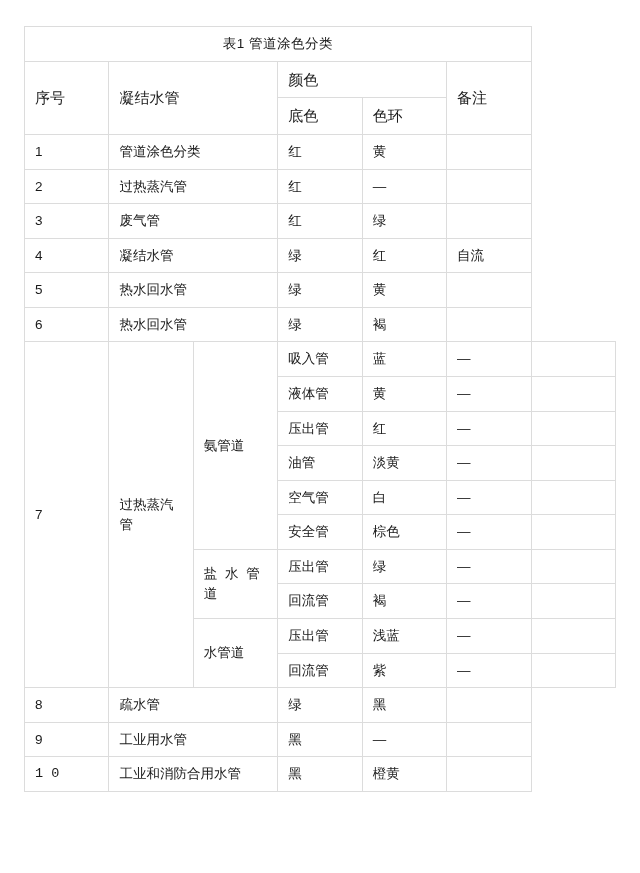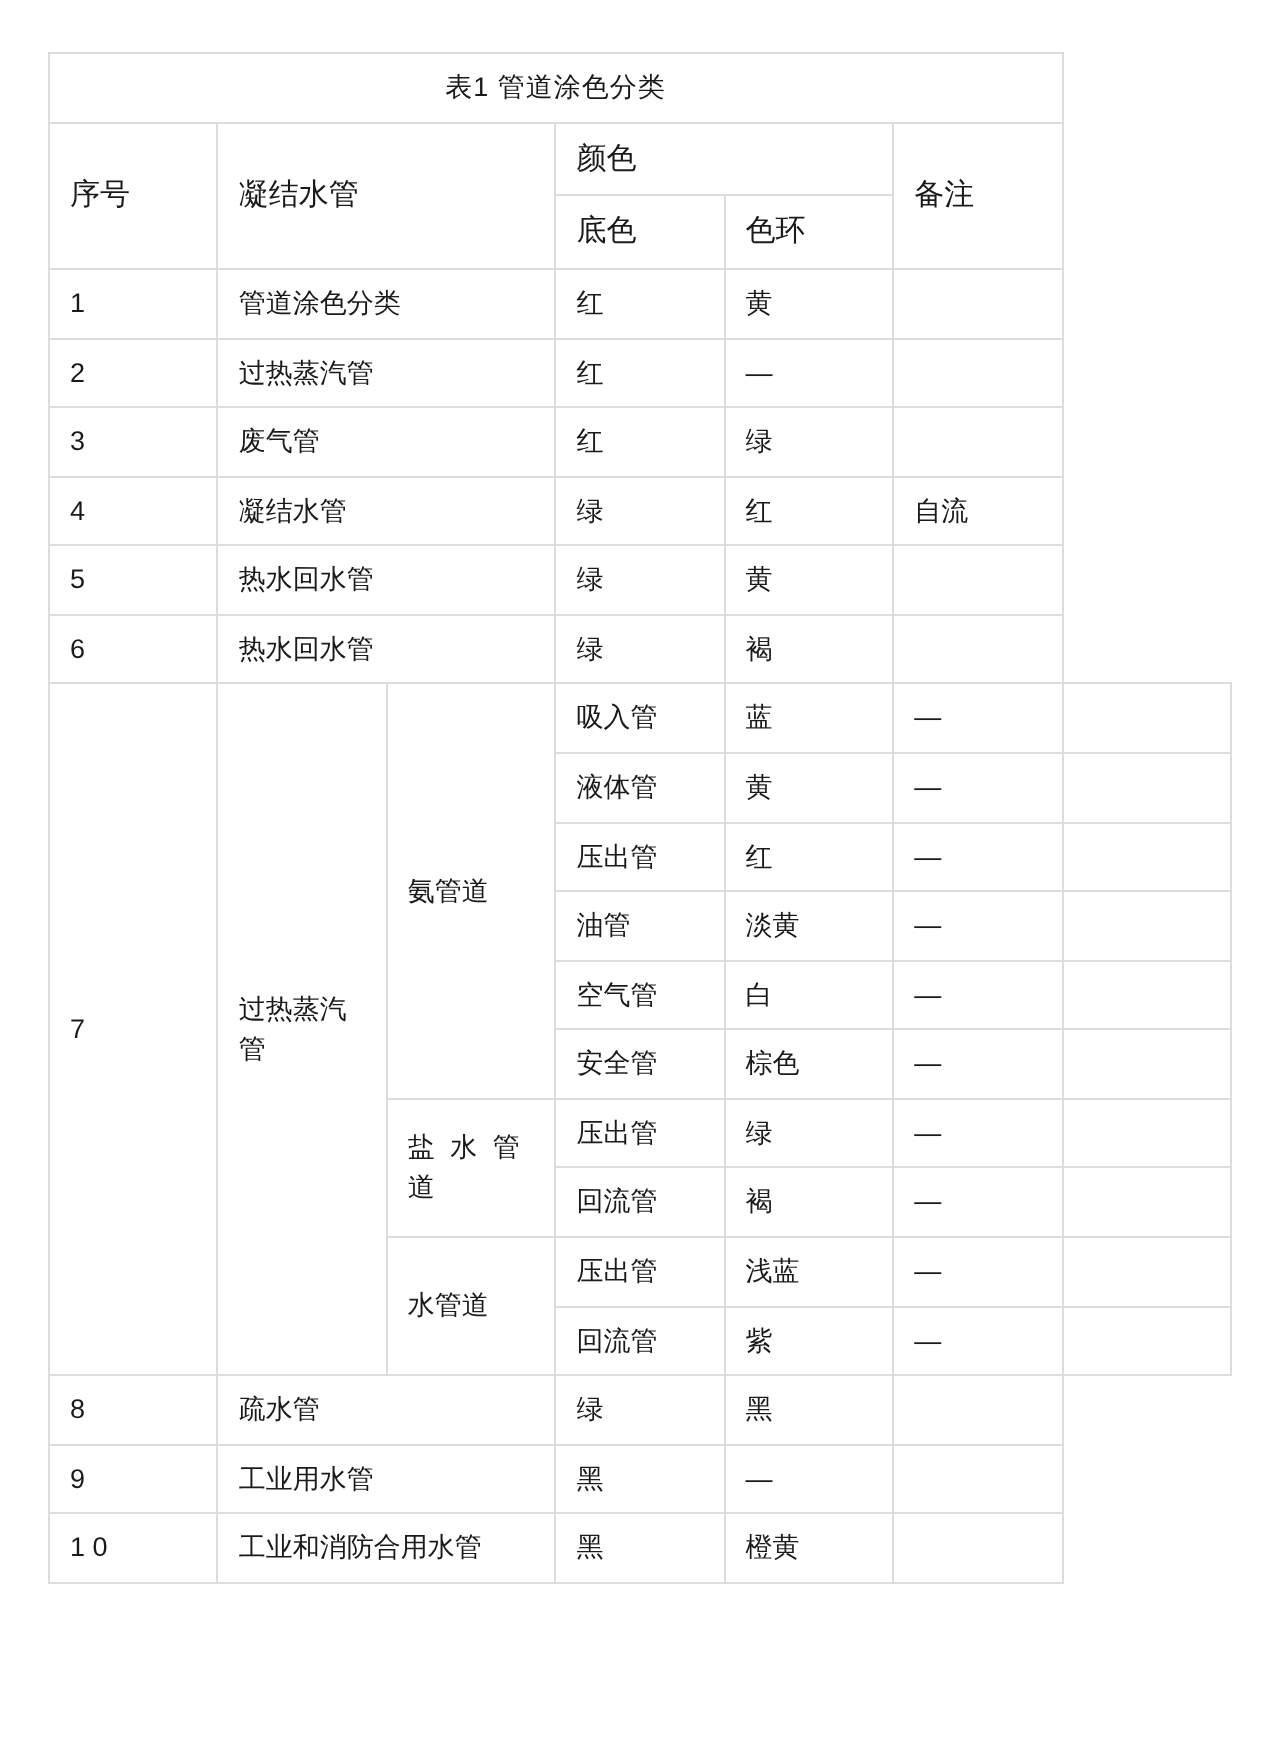--- a/index.html
+++ b/index.html
@@ -59,20 +59,21 @@
     vertical-align: middle;
   }
   .group-label {
     vertical-align: middle;
   }
   .spaced {
     letter-spacing: 2px;
   }
   .wrap-num {
     line-height: 1.2;
+    font-family: Liberation Mono, monospace;
   }
 </style>
 </head>
 <body>
 
 <div class="page">
   <table class="doc-table">
     <tbody>
       <tr>
         <td class="caption-cell" colspan="6">表1 管道涂色分类</td>

